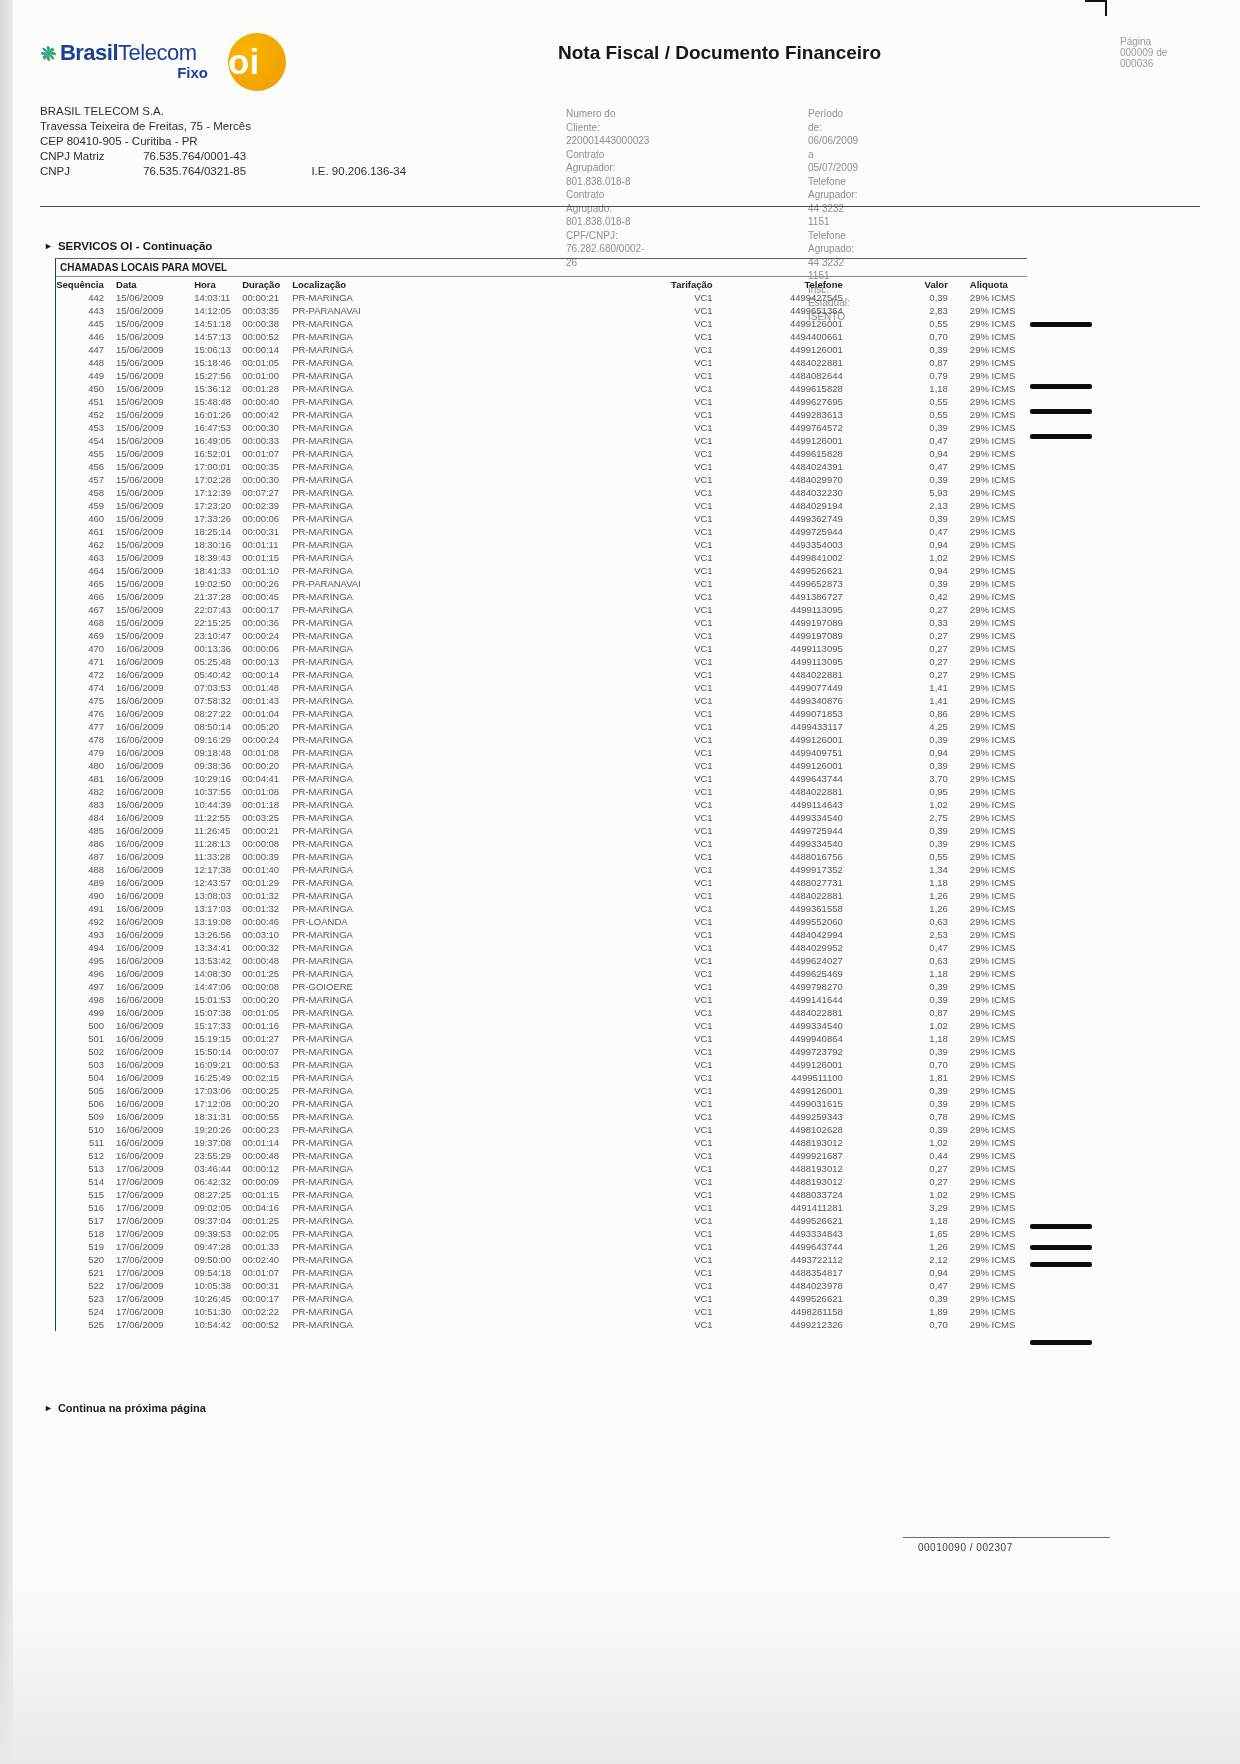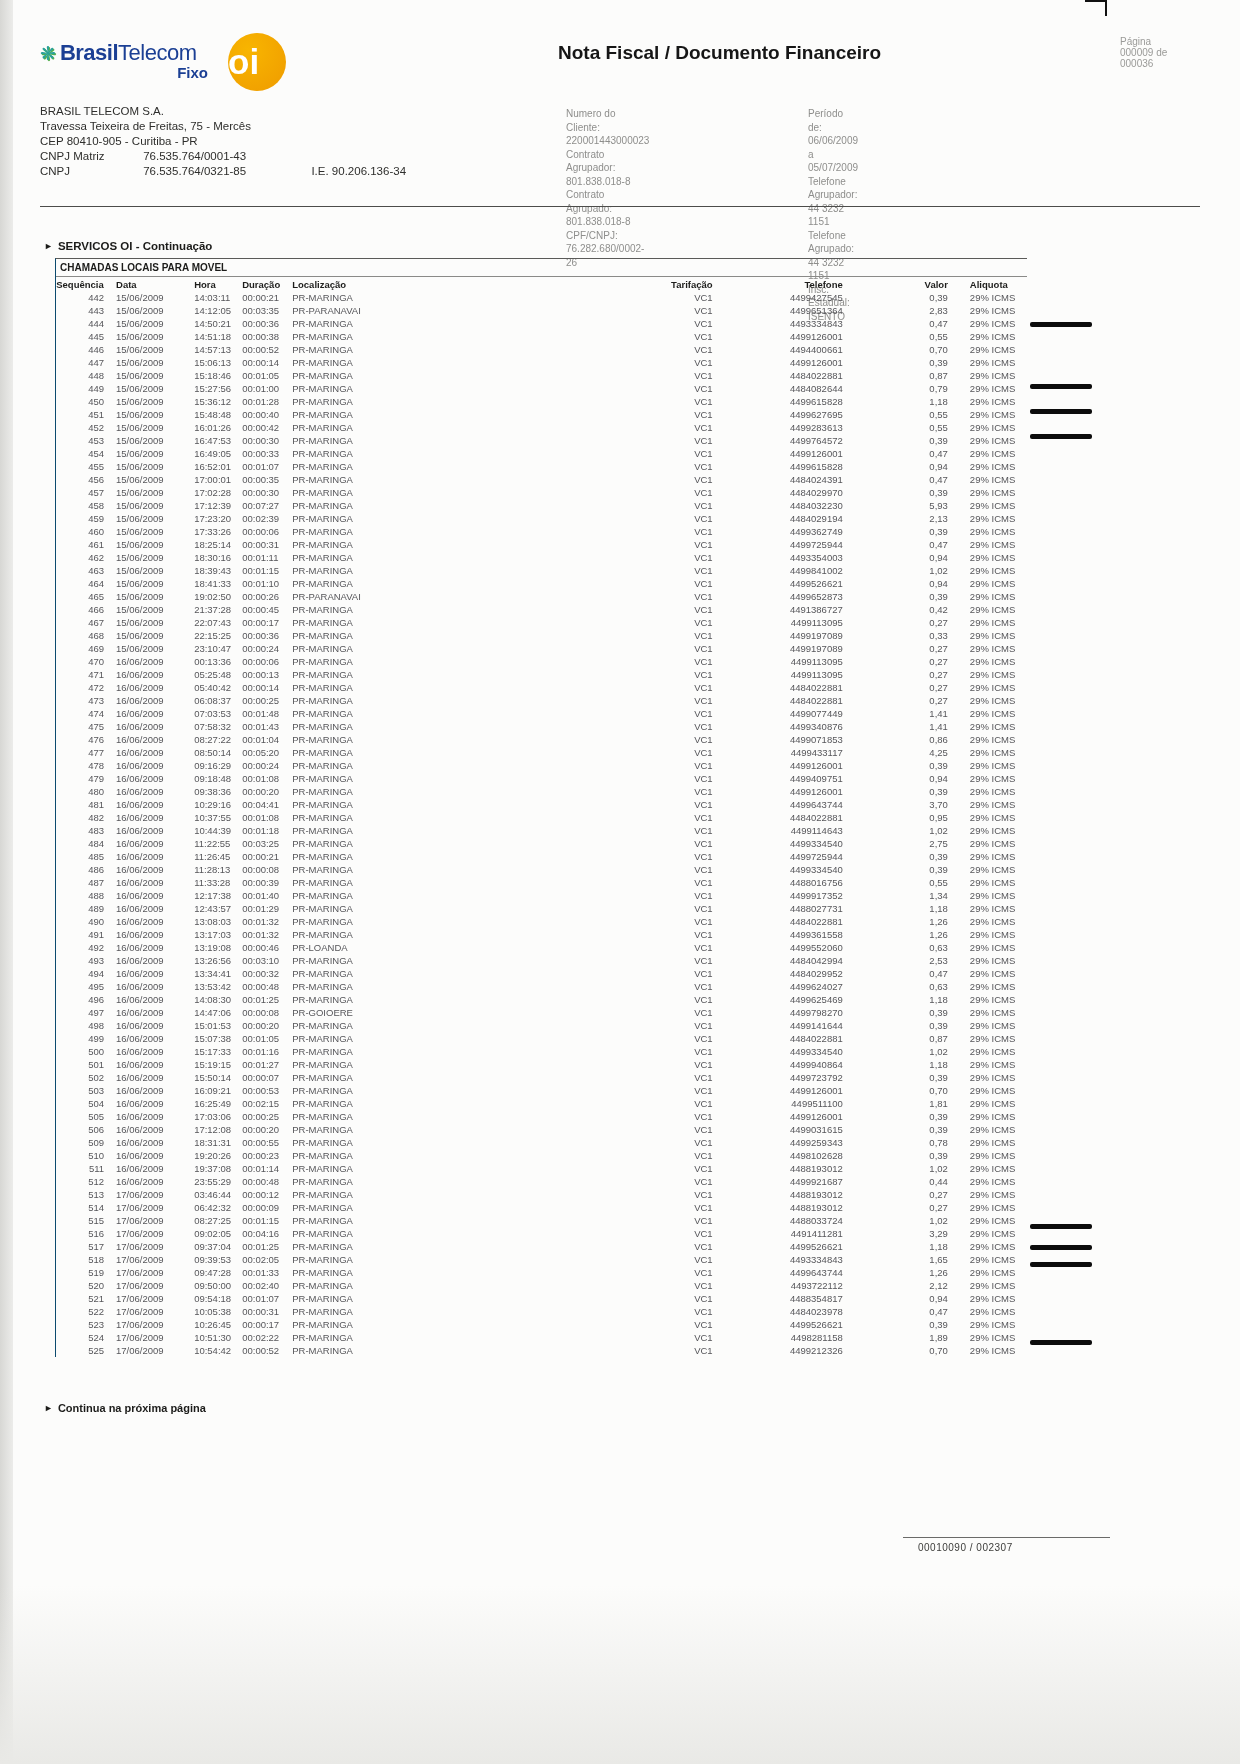--- a/index.html
+++ b/index.html
@@ -177,31 +177,20 @@
             <td class="c1">15/06/2009</td>
             <td class="c2">14:12:05</td>
             <td class="c3">00:03:35</td>
             <td class="c4">PR-PARANAVAI</td>
             <td class="c5">VC1</td>
             <td class="c6">4499651364</td>
             <td class="c7">2,83</td>
             <td class="c8">29% ICMS</td>
           </tr>
           <tr>
-            <td class="c0">444</td>
-            <td class="c1">15/06/2009</td>
-            <td class="c2">14:50:21</td>
-            <td class="c3">00:00:36</td>
-            <td class="c4">PR-MARINGA</td>
-            <td class="c5">VC1</td>
-            <td class="c6">4493334843</td>
-            <td class="c7">0,47</td>
-            <td class="c8">29% ICMS</td>
-          </tr>
-          <tr>
             <td class="c0">445</td>
             <td class="c1">15/06/2009</td>
             <td class="c2">14:51:18</td>
             <td class="c3">00:00:38</td>
             <td class="c4">PR-MARINGA</td>
             <td class="c5">VC1</td>
             <td class="c6">4499126001</td>
             <td class="c7">0,55</td>
             <td class="c8">29% ICMS</td>
           </tr>
@@ -489,31 +478,20 @@
             <td class="c5">VC1</td>
             <td class="c6">4499113095</td>
             <td class="c7">0,27</td>
             <td class="c8">29% ICMS</td>
           </tr>
           <tr>
             <td class="c0">472</td>
             <td class="c1">16/06/2009</td>
             <td class="c2">05:40:42</td>
             <td class="c3">00:00:14</td>
-            <td class="c4">PR-MARINGA</td>
-            <td class="c5">VC1</td>
-            <td class="c6">4484022881</td>
-            <td class="c7">0,27</td>
-            <td class="c8">29% ICMS</td>
-          </tr>
-          <tr>
-            <td class="c0">473</td>
-            <td class="c1">16/06/2009</td>
-            <td class="c2">06:08:37</td>
-            <td class="c3">00:00:25</td>
             <td class="c4">PR-MARINGA</td>
             <td class="c5">VC1</td>
             <td class="c6">4484022881</td>
             <td class="c7">0,27</td>
             <td class="c8">29% ICMS</td>
           </tr>
           <tr>
             <td class="c0">474</td>
             <td class="c1">16/06/2009</td>
             <td class="c2">07:03:53</td>

